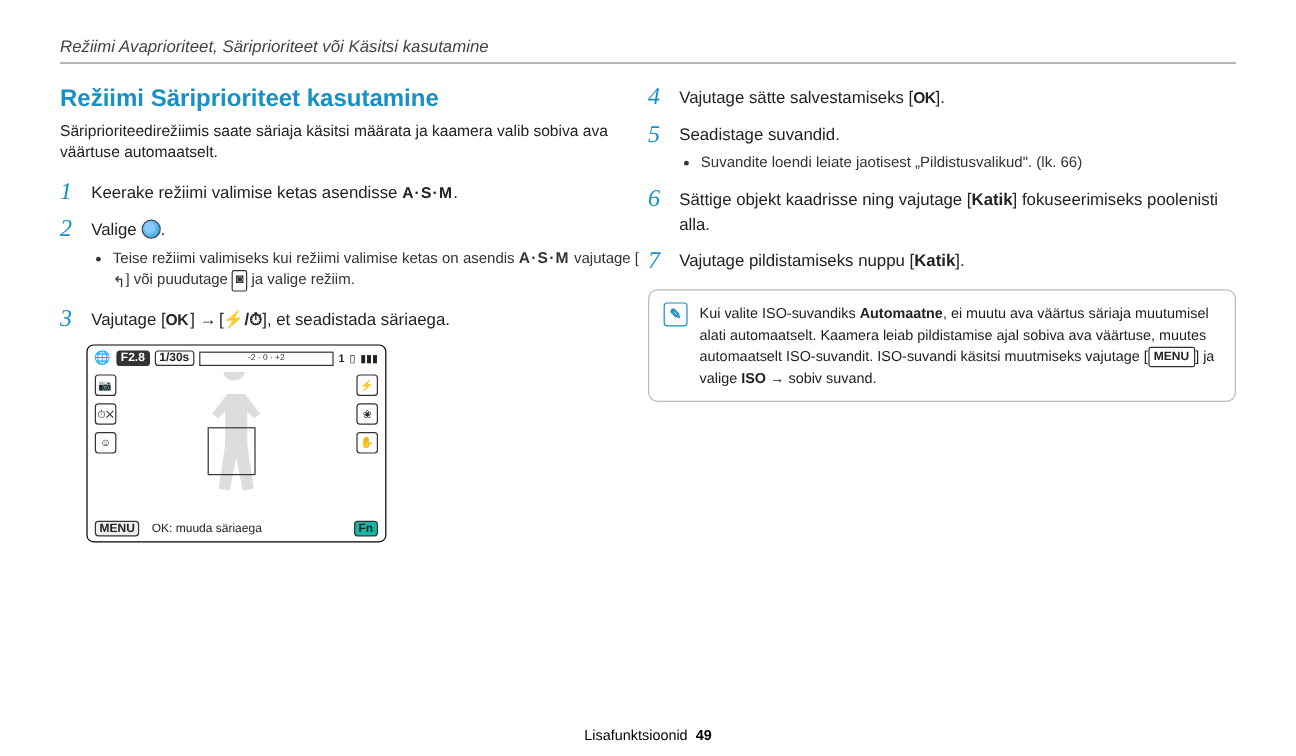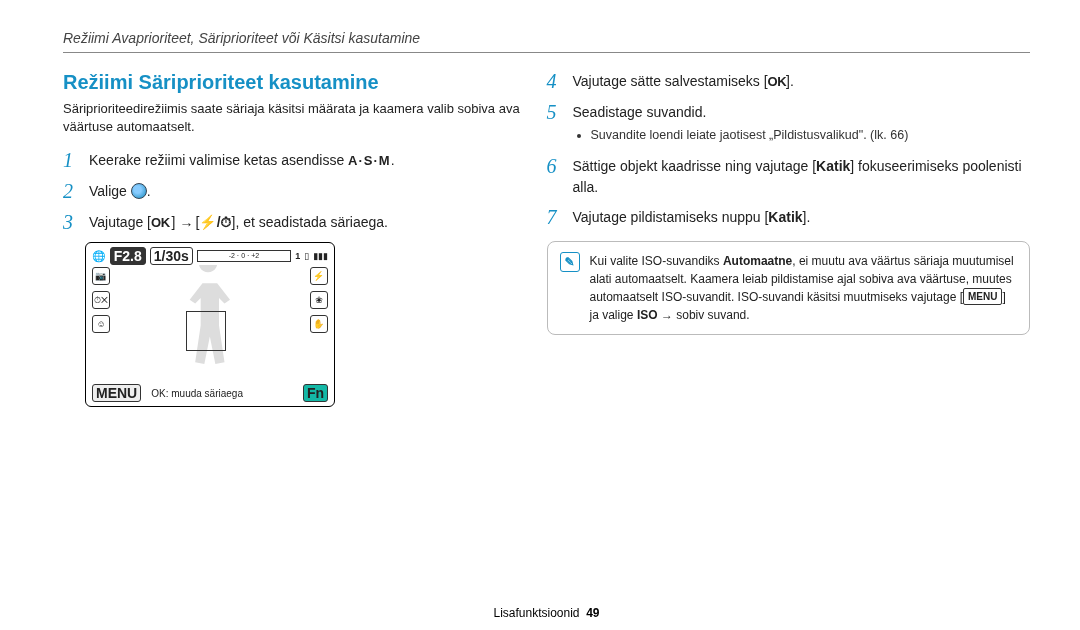--- a/index.html
+++ b/index.html
@@ -7,21 +7,21 @@
     padding: 0;
     font-family: Arial, sans-serif;
     background: #fff;
     color: #222;
     width: 1080px;
     height: 630px;
     box-sizing: border-box;
     overflow: hidden;
   }
   .page {
-    padding: 30px 50px 10px 63px;
+    padding: 30px 50px 10px 50px;
     height: 100%;
     box-sizing: border-box;
     display: flex;
     flex-direction: column;
   }
   .running-head {
     font-size: 14px;
     color: #444;
     font-style: italic;
     border-bottom: 1px solid #888;
@@ -146,21 +146,21 @@
   .lcd-top {
     position: absolute; top: 4px; left: 6px; right: 6px;
     display: flex; gap: 4px; align-items: center;
   }
   .pill {
     border: 1px solid #333;
     border-radius: 3px;
     padding: 0 3px;
     font-weight: bold;
     background: #fff;
-    font-size: 14px;
+    font-size: 10px;
   }
   .pill.dark { background: #333; color: #fff; }
   .meter {
     flex: 1;
     border: 1px solid #333;
     height: 10px;
     font-size: 7px;
     text-align: center;
     line-height: 10px;
   }
@@ -230,20 +230,25 @@
         <li>
           <span class="step-num">1</span>
           <span class="step-body">
             <span>Keerake režiimi valimise ketas asendisse </span><span class="asm">A·S·M</span><span>.</span>
           </span>
         </li>
         <li>
           <span class="step-num">2</span>
           <span class="step-body">
             <span>Valige </span><span class="globe"></span><span>.</span>
+            <ul class="sub">
+              <li>
+                <span>Teise režiimi valimiseks kui režiimi valimise ketas on asendis </span><span class="asm">A·S·M</span><span> vajutage [</span><span class="icon">↰</span><span>] või puudutage </span><span class="mode-sq">◙</span><span> ja valige režiim.</span>
+              </li>
+            </ul>
           </span>
         </li>
         <li>
           <span class="step-num">3</span>
           <span class="step-body">
             <span>Vajutage [</span><span class="ok-icon">OK</span><span class="arrow">]</span><span class="arrow">→</span><span>[</span><span class="flashtimer">⚡/⏱</span><span>], et seadistada säriaega.</span>
           </span>
         </li>
       </ol>
 

